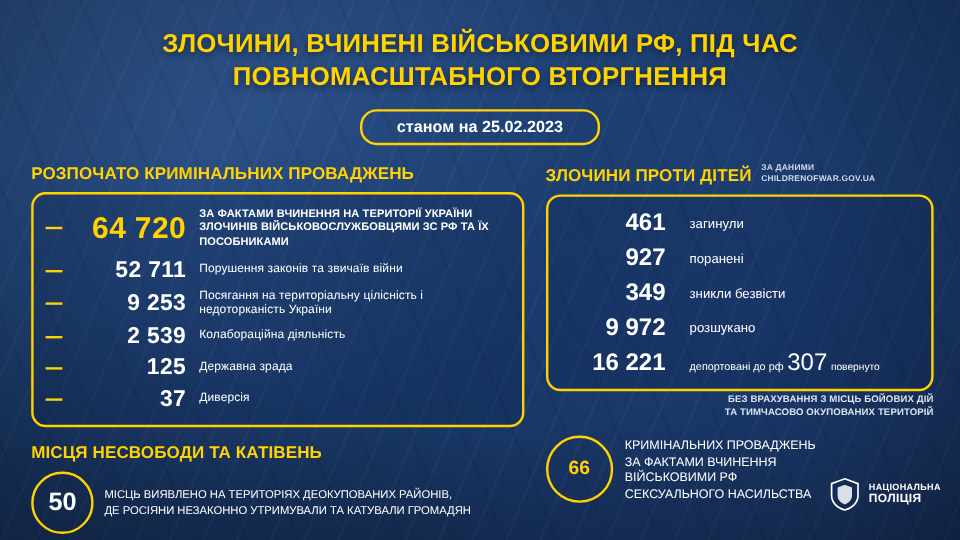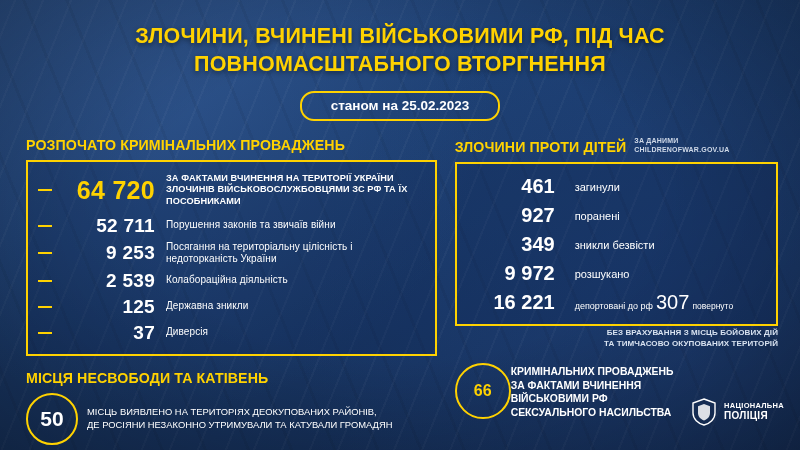--- a/index.html
+++ b/index.html
@@ -98,21 +98,21 @@
     font-size: 7px;
     font-weight: bold;
     line-height: 1.25;
     text-align: left;
     letter-spacing: 0.2px;
     padding-bottom: 1px;
   }
 
   .panel {
     border: 2px solid #ffd200;
-    border-radius: 0;
+    border-radius: 12px;
     background: rgba(10,30,70,0.20);
   }
 
   
   .panel-left {
     padding: 11px 12px 10px 10px;
   }
   .row {
     display: flex;
     align-items: center;
@@ -244,23 +244,23 @@
     font-weight: bold;
     font-size: 16px;
     display: flex;
     align-items: center;
     justify-content: center;
     flex: none;
   }
   .br-text {
     color: #ffffff;
     font-size: 10.4px;
-    font-weight: bold;
+    font-weight: normal;
     line-height: 1.3;
-    margin-left: 0;
+    margin-left: 10px;
     text-transform: uppercase;
     padding-top: 2px;
   }
 
   
   .logo {
     position: absolute;
     right: 16px;
     bottom: 24px;
     display: flex;
@@ -325,21 +325,21 @@
 
           <div class="row">
             <span class="dash"></span>
             <span class="num">2 539</span>
             <span class="lbl">Колабораційна діяльність</span>
           </div>
 
           <div class="row">
             <span class="dash"></span>
             <span class="num">125</span>
-            <span class="lbl">Державна зникли</span>
+            <span class="lbl">Державна зрада</span>
           </div>
 
           <div class="row">
             <span class="dash"></span>
             <span class="num">37</span>
             <span class="lbl">Диверсія</span>
           </div>
 
         </div>
 

